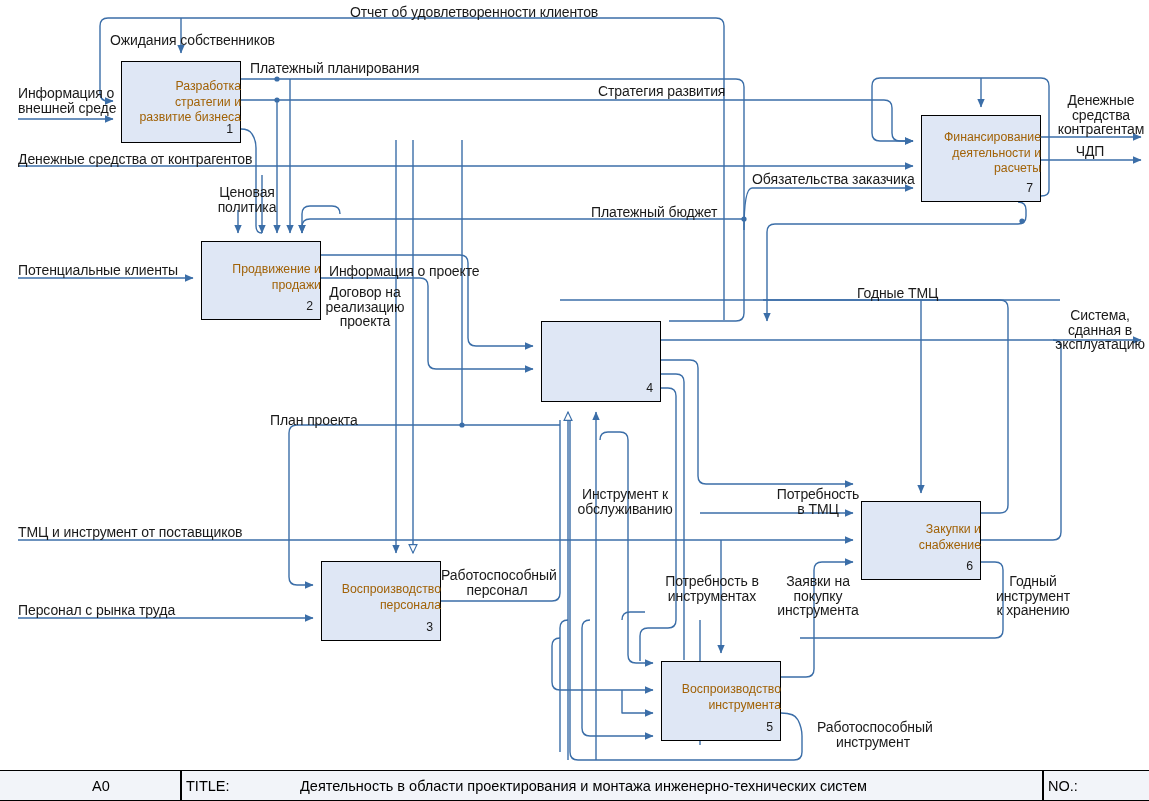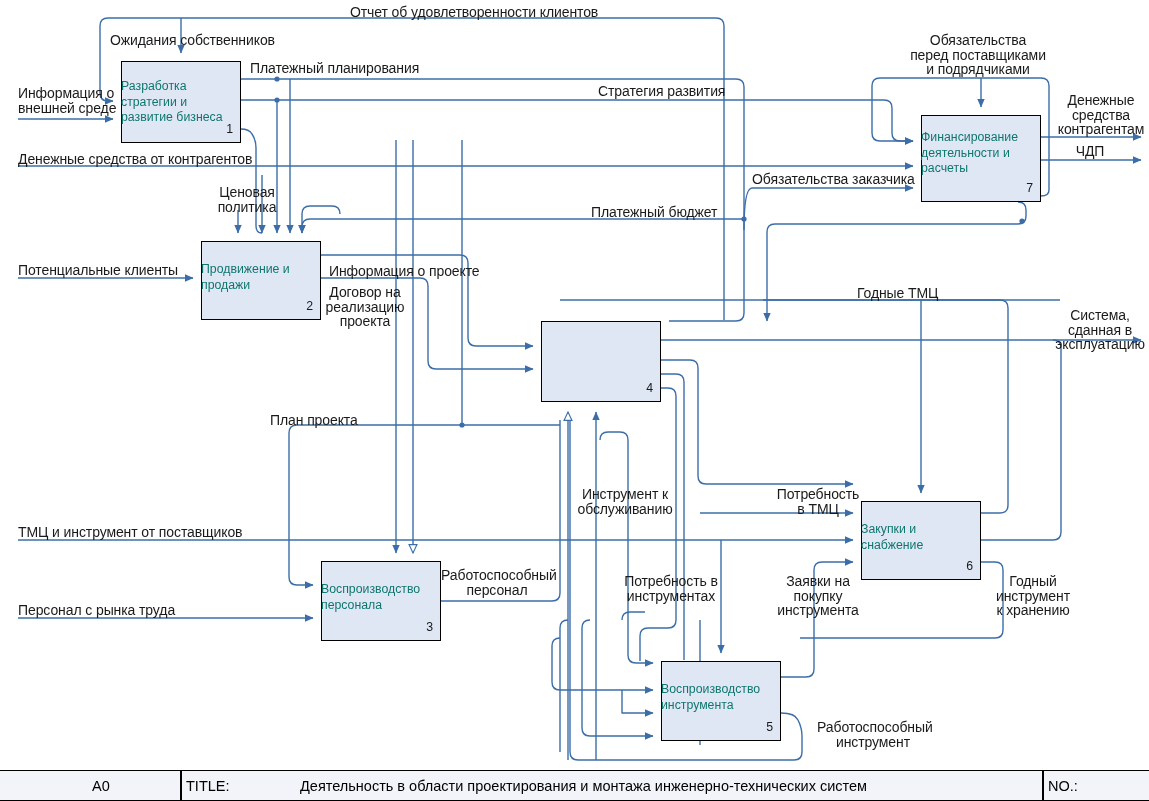--- a/index.html
+++ b/index.html
@@ -30,23 +30,23 @@
     color: #1a1a1a;
     line-height: 14.6px;
     white-space: pre;
     letter-spacing: -0.1px;
   }
   .lbl.c { text-align: center; }
   .lbl.l { text-align: left; }
   .boxlabel {
     position: absolute;
     font-size: 12.3px;
-    color: #0f766e;
+    color: #a16207;
     line-height: 15.5px;
-    text-align: left;
+    text-align: right;
     white-space: pre;
     pointer-events: none;
   }
   .boxnum {
     position: absolute;
     font-size: 12.3px;
     color: #1a1a1a;
     text-align: right;
   }
   
@@ -239,23 +239,20 @@
 расчеты</div>
   <div class="boxnum" style="left:921px;top:181px;width:112px;">7</div>
 
   <div class="lbl l" style="left:350px;top:5px;">Отчет об удовлетворенности клиентов</div>
   <div class="lbl l" style="left:110px;top:33px;">Ожидания собственников</div>
   <div class="lbl l" style="left:250px;top:61px;">Платежный планирования</div>
   <div class="lbl l" style="left:18px;top:86px;">Информация о
 внешней среде</div>
   <div class="lbl l" style="left:18px;top:152px;">Денежные средства от контрагентов</div>
   <div class="lbl l" style="left:598px;top:84px;">Стратегия развития</div>
-  <div class="lbl c" style="left:888px;top:33px;width:180px;">Обязательства
-перед поставщиками
-и подрядчиками</div>
   <div class="lbl c" style="left:1055px;top:93px;width:92px;">Денежные
 средства
 контрагентам</div>
   <div class="lbl c" style="left:1060px;top:144px;width:60px;">ЧДП</div>
   <div class="lbl c" style="left:214px;top:185px;width:66px;">Ценовая
 политика</div>
   <div class="lbl l" style="left:752px;top:172px;">Обязательства заказчика</div>
   <div class="lbl l" style="left:591px;top:205px;">Платежный бюджет</div>
   <div class="lbl l" style="left:18px;top:263px;">Потенциальные клиенты</div>
   <div class="lbl l" style="left:329px;top:264px;">Информация о проекте</div>
@@ -270,21 +267,21 @@
   <div class="lbl c" style="left:570px;top:487px;width:110px;">Инструмент к
 обслуживанию</div>
   <div class="lbl c" style="left:768px;top:487px;width:100px;">Потребность
 в ТМЦ</div>
   <div class="lbl l" style="left:18px;top:525px;">ТМЦ и инструмент от поставщиков</div>
   <div class="lbl c" style="left:441px;top:568px;width:112px;">Работоспособный
 персонал</div>
   <div class="lbl c" style="left:991px;top:574px;width:84px;">Годный
 инструмент
 к хранению</div>
-  <div class="lbl c" style="left:617px;top:574px;width:108px;">Потребность в
+  <div class="lbl c" style="left:658px;top:574px;width:108px;">Потребность в
 инструментах</div>
   <div class="lbl c" style="left:766px;top:574px;width:104px;">Заявки на
 покупку
 инструмента</div>
   <div class="lbl l" style="left:18px;top:603px;">Персонал с рынка труда</div>
   <div class="lbl c" style="left:817px;top:720px;width:112px;">Работоспособный
 инструмент</div>
 
   <div id="footer">
     <div class="vline" style="left:180px;"></div>

